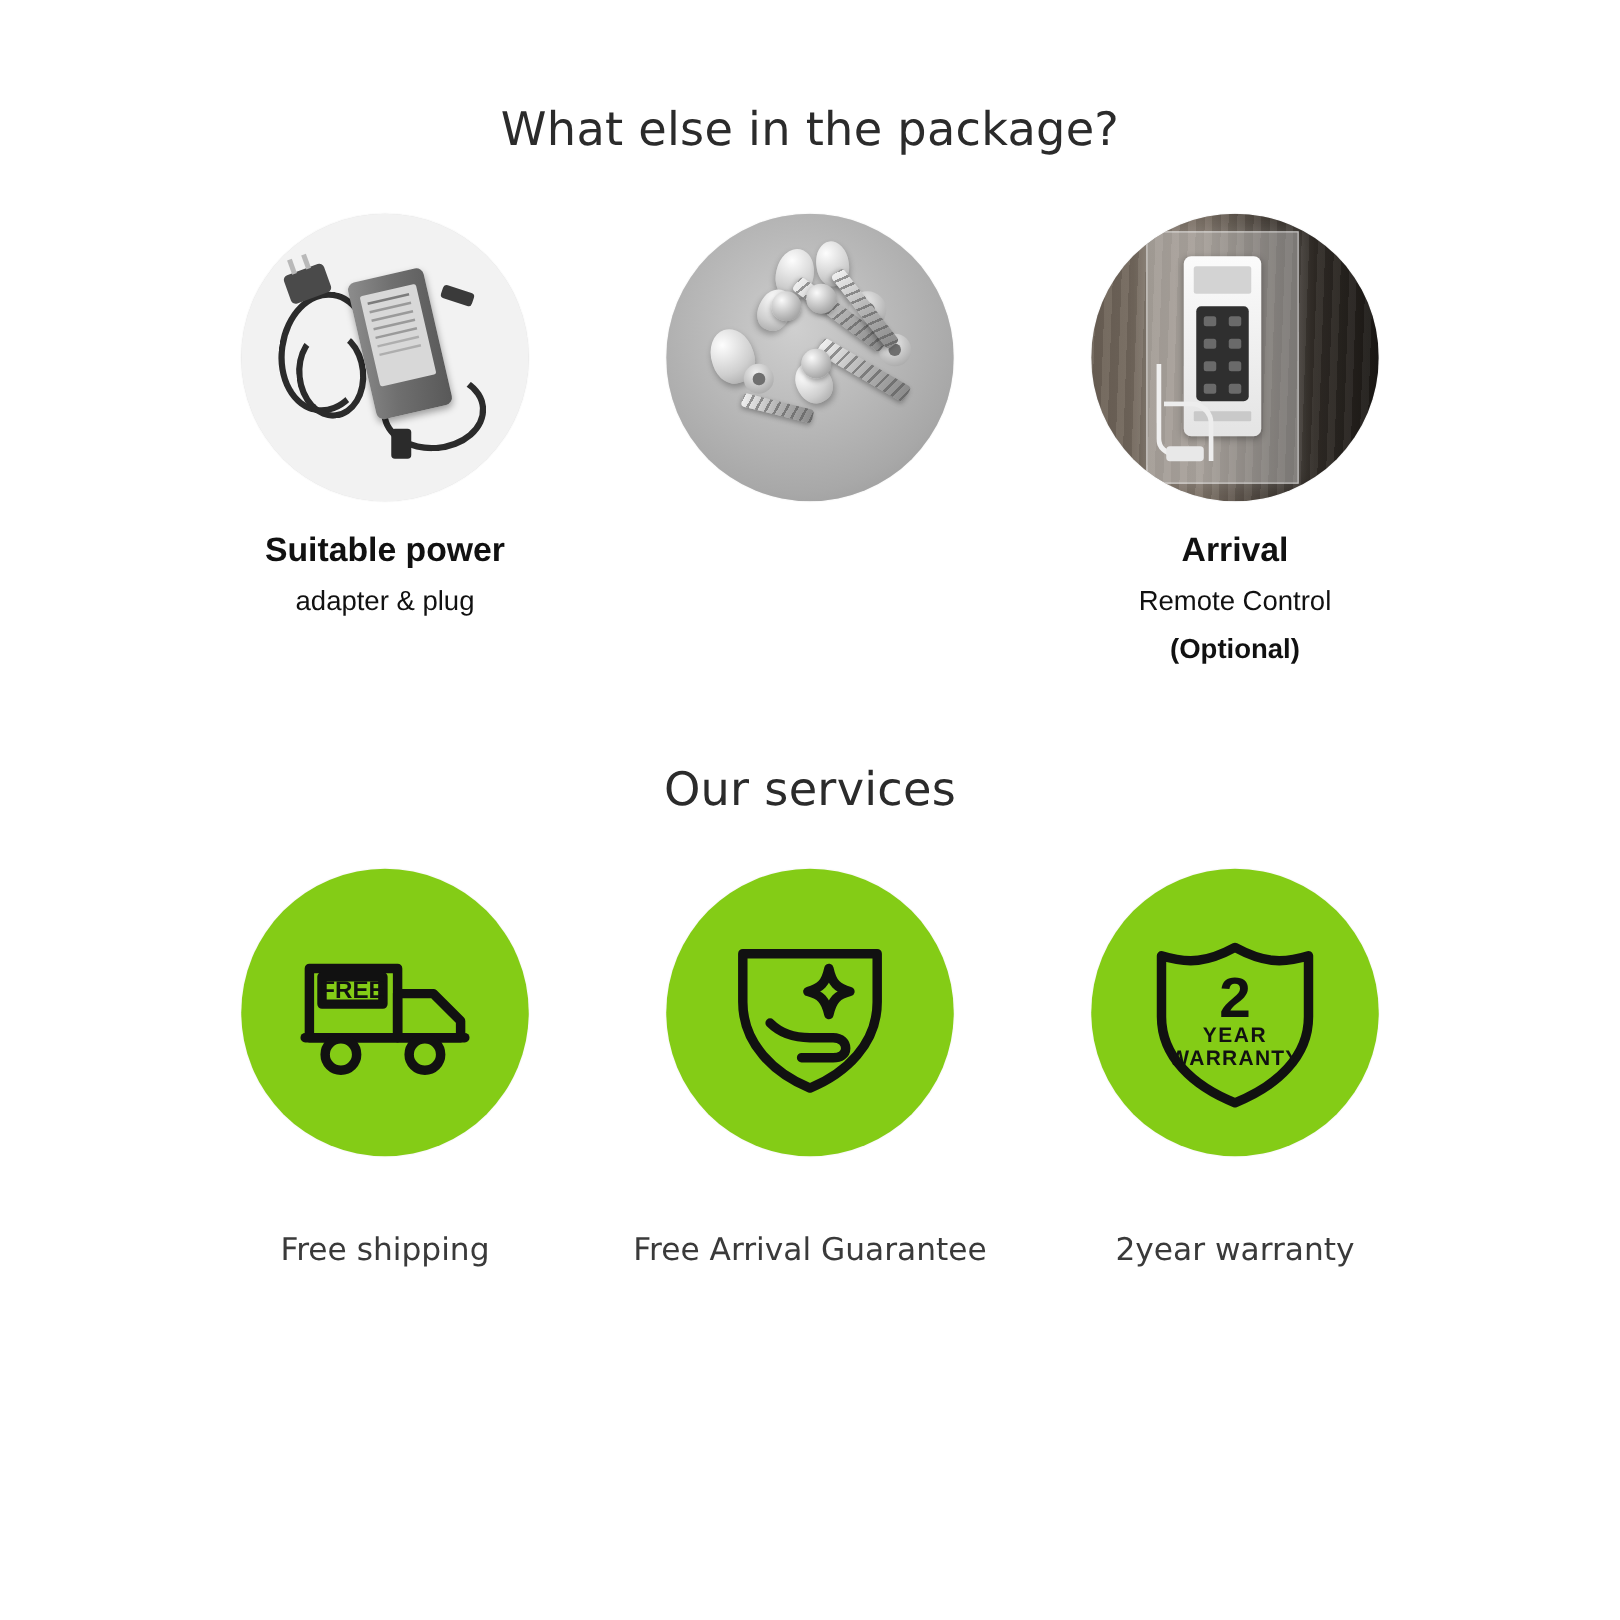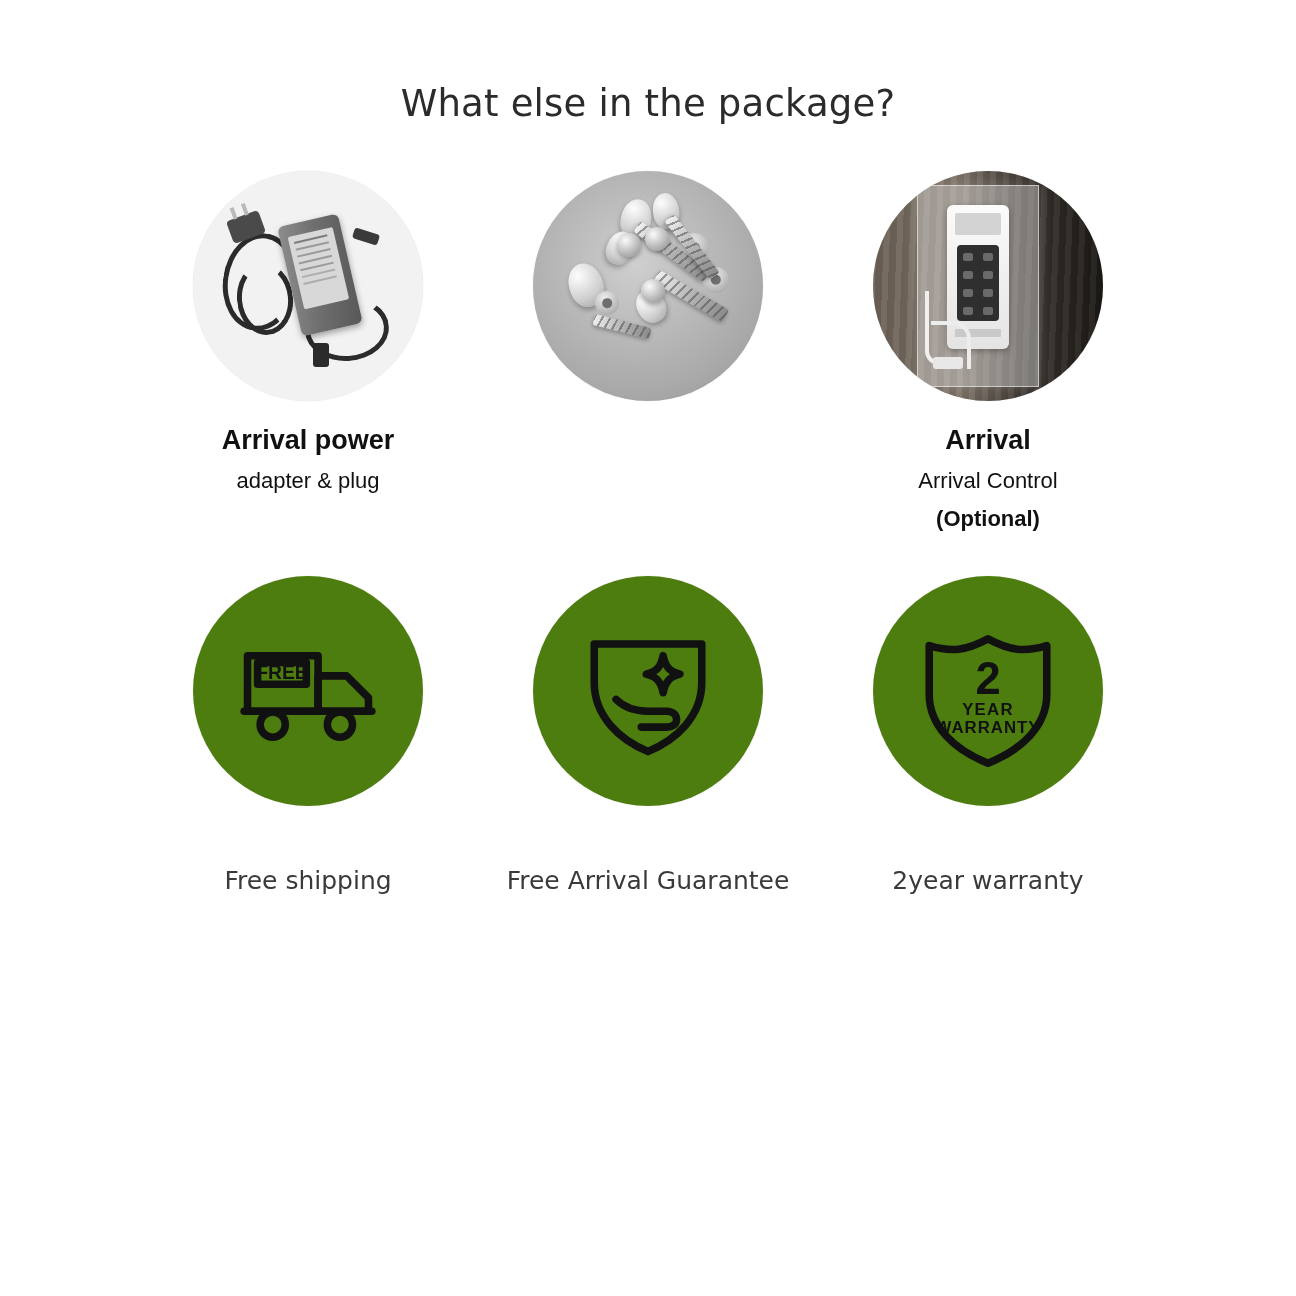--- a/index.html
+++ b/index.html
@@ -55,21 +55,21 @@
     border-radius: 50%;
     overflow: hidden;
     position: relative;
     background: #f5f5f5;
     box-shadow: 0 0 0 1px rgba(0,0,0,0.02);
     display: flex;
     align-items: center;
     justify-content: center;
   }
   .circle.photo { background: #dedede; }
-  .circle.flat { background: #4d7c0f; }
+  .circle.flat { background: #84cc16; }
 
   .cap {
     text-align: center;
     margin-top: 20px;
     line-height: 1.42;
   }
   .cap .big {
     display: block;
     font-size: 27px;
     font-weight: bold;
@@ -245,21 +245,21 @@
           <div class="ps-cord ps-c3"></div>
           <div class="ps-brick">
               <span class="lbl"></span>
             </div>
           <div class="ps-plug"></div>
           <div class="ps-tip"></div>
           <div class="ps-jack"></div>
         </div>
       </div>
       <div class="cap">
-        <span class="big">Arrival power</span>
+        <span class="big">Suitable power</span>
         <span class="small">adapter &amp; plug</span>
       </div>
     </div>
 
     <div class="cell">
       <div class="circle photo">
         <div class="sc-wrap">
           <div class="anchor" style="left:36px; top:92px; width:34px; height:44px; transform:rotate(-18deg);"></div>
           <div class="anchor" style="left:88px; top:28px; width:30px; height:40px; transform:rotate(12deg);"></div>
           <div class="anchor" style="left:120px; top:22px; width:26px; height:36px; transform:rotate(-8deg);"></div>
@@ -289,27 +289,30 @@
             <div class="dm-pad"></div>
             <div class="dm-label"></div>
           </div>
           <div class="dm-wire"></div>
           <div class="dm-wire2"></div>
           <div class="dm-conn"></div>
         </div>
       </div>
       <div class="cap">
         <span class="big">Arrival</span>
-        <span class="small">Arrival Control</span>
+        <span class="small">Remote Control</span>
         <span class="small thin">(Optional)</span>
       </div>
     </div>
 
   </div>
 
+  <div id="services-heading-wrap">
+    <h2 class="section-title" id="services-title">Our services</h2>
+  </div>
 
   <div class="row" id="services-row">
 
     <div class="cell">
       <div class="circle flat">
         <svg class="svc-svg" viewBox="0 0 200 200">
           <rect class="st" x="28" y="58" width="84" height="66"></rect>
           <path class="st" d="M112 82 h34 l26 26 v16 h-60 z"></path>
           <line class="st" x1="24" y1="124" x2="176" y2="124"></line>
           <circle class="st" cx="58" cy="140" r="15"></circle>

